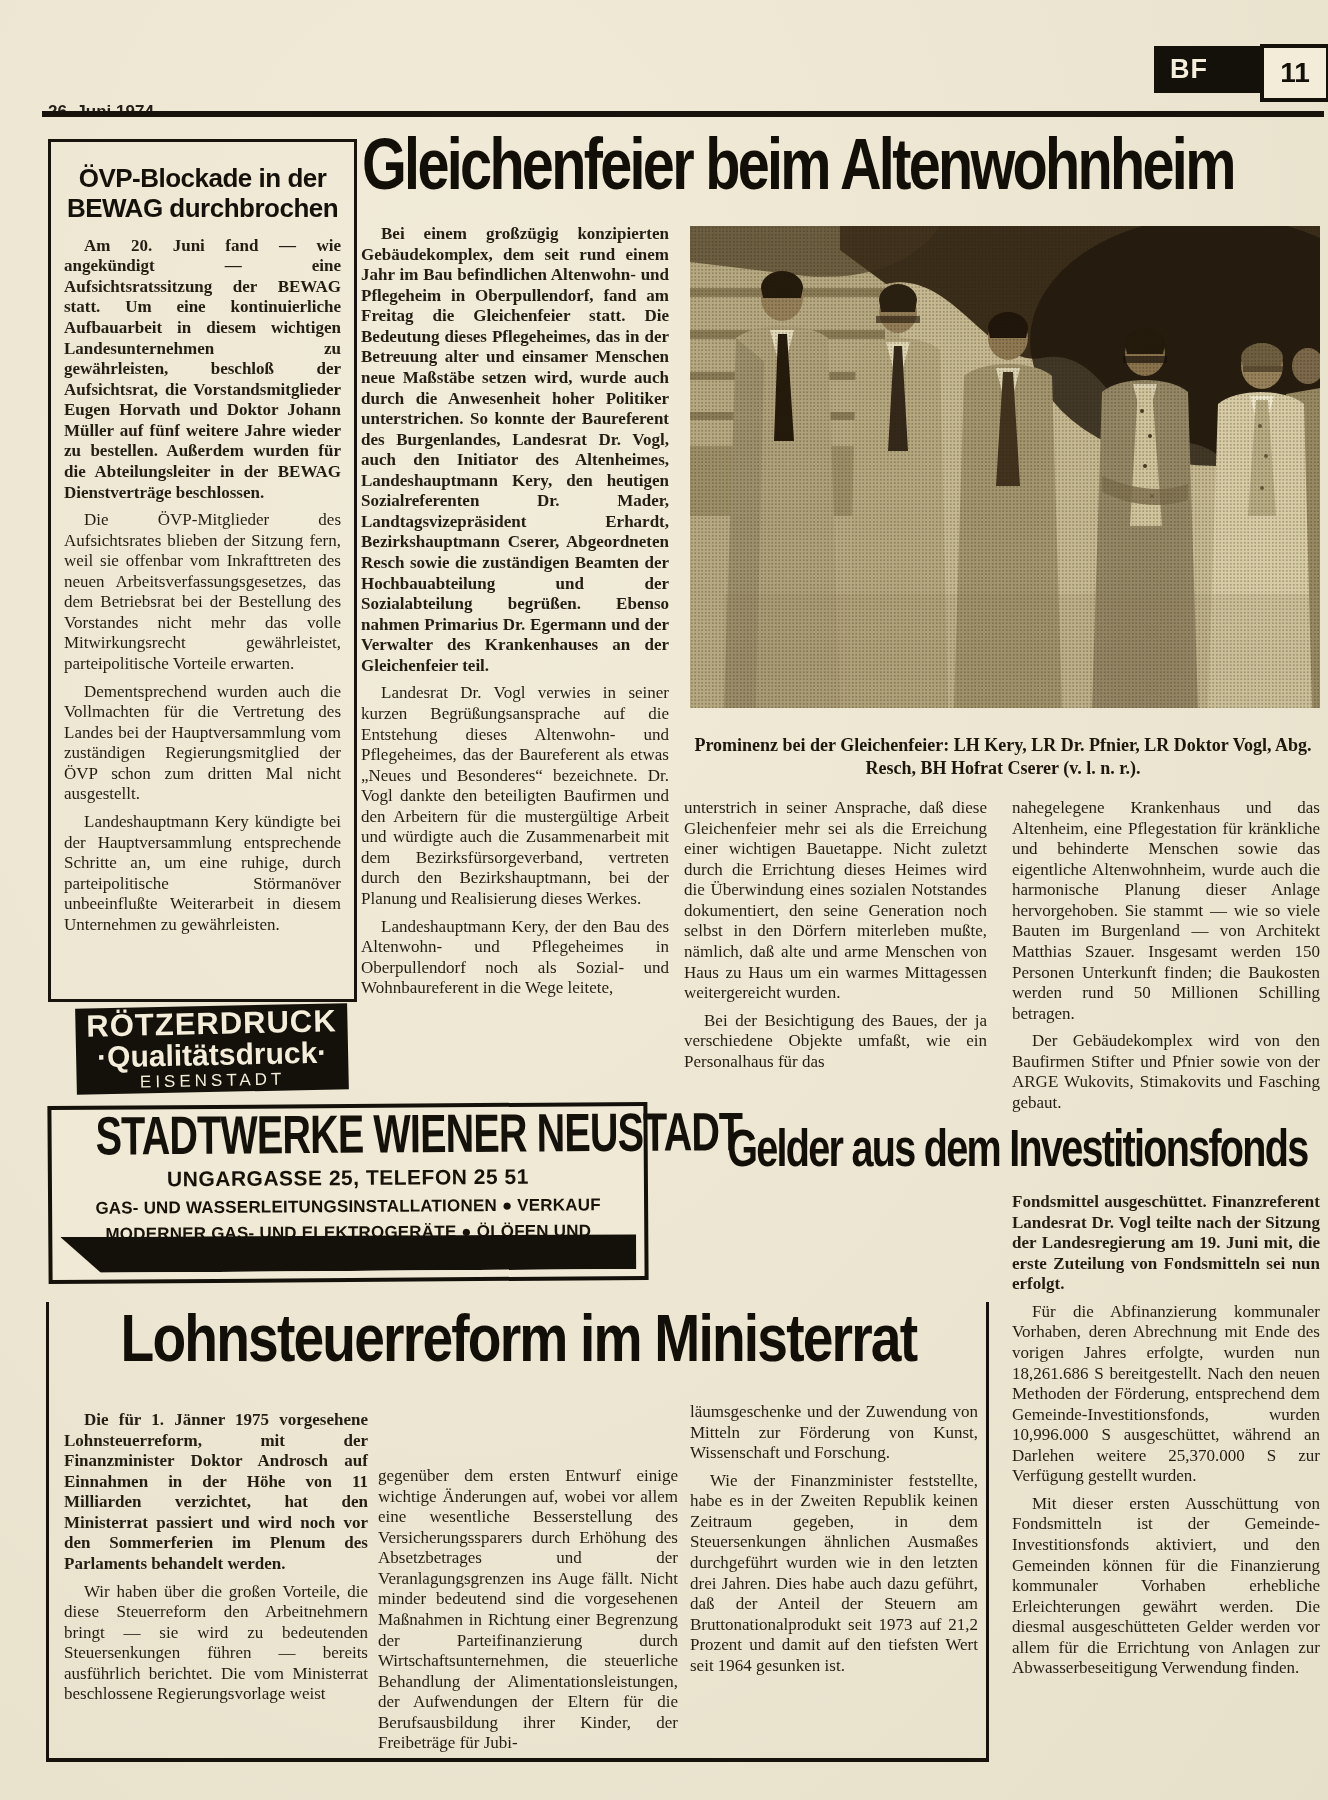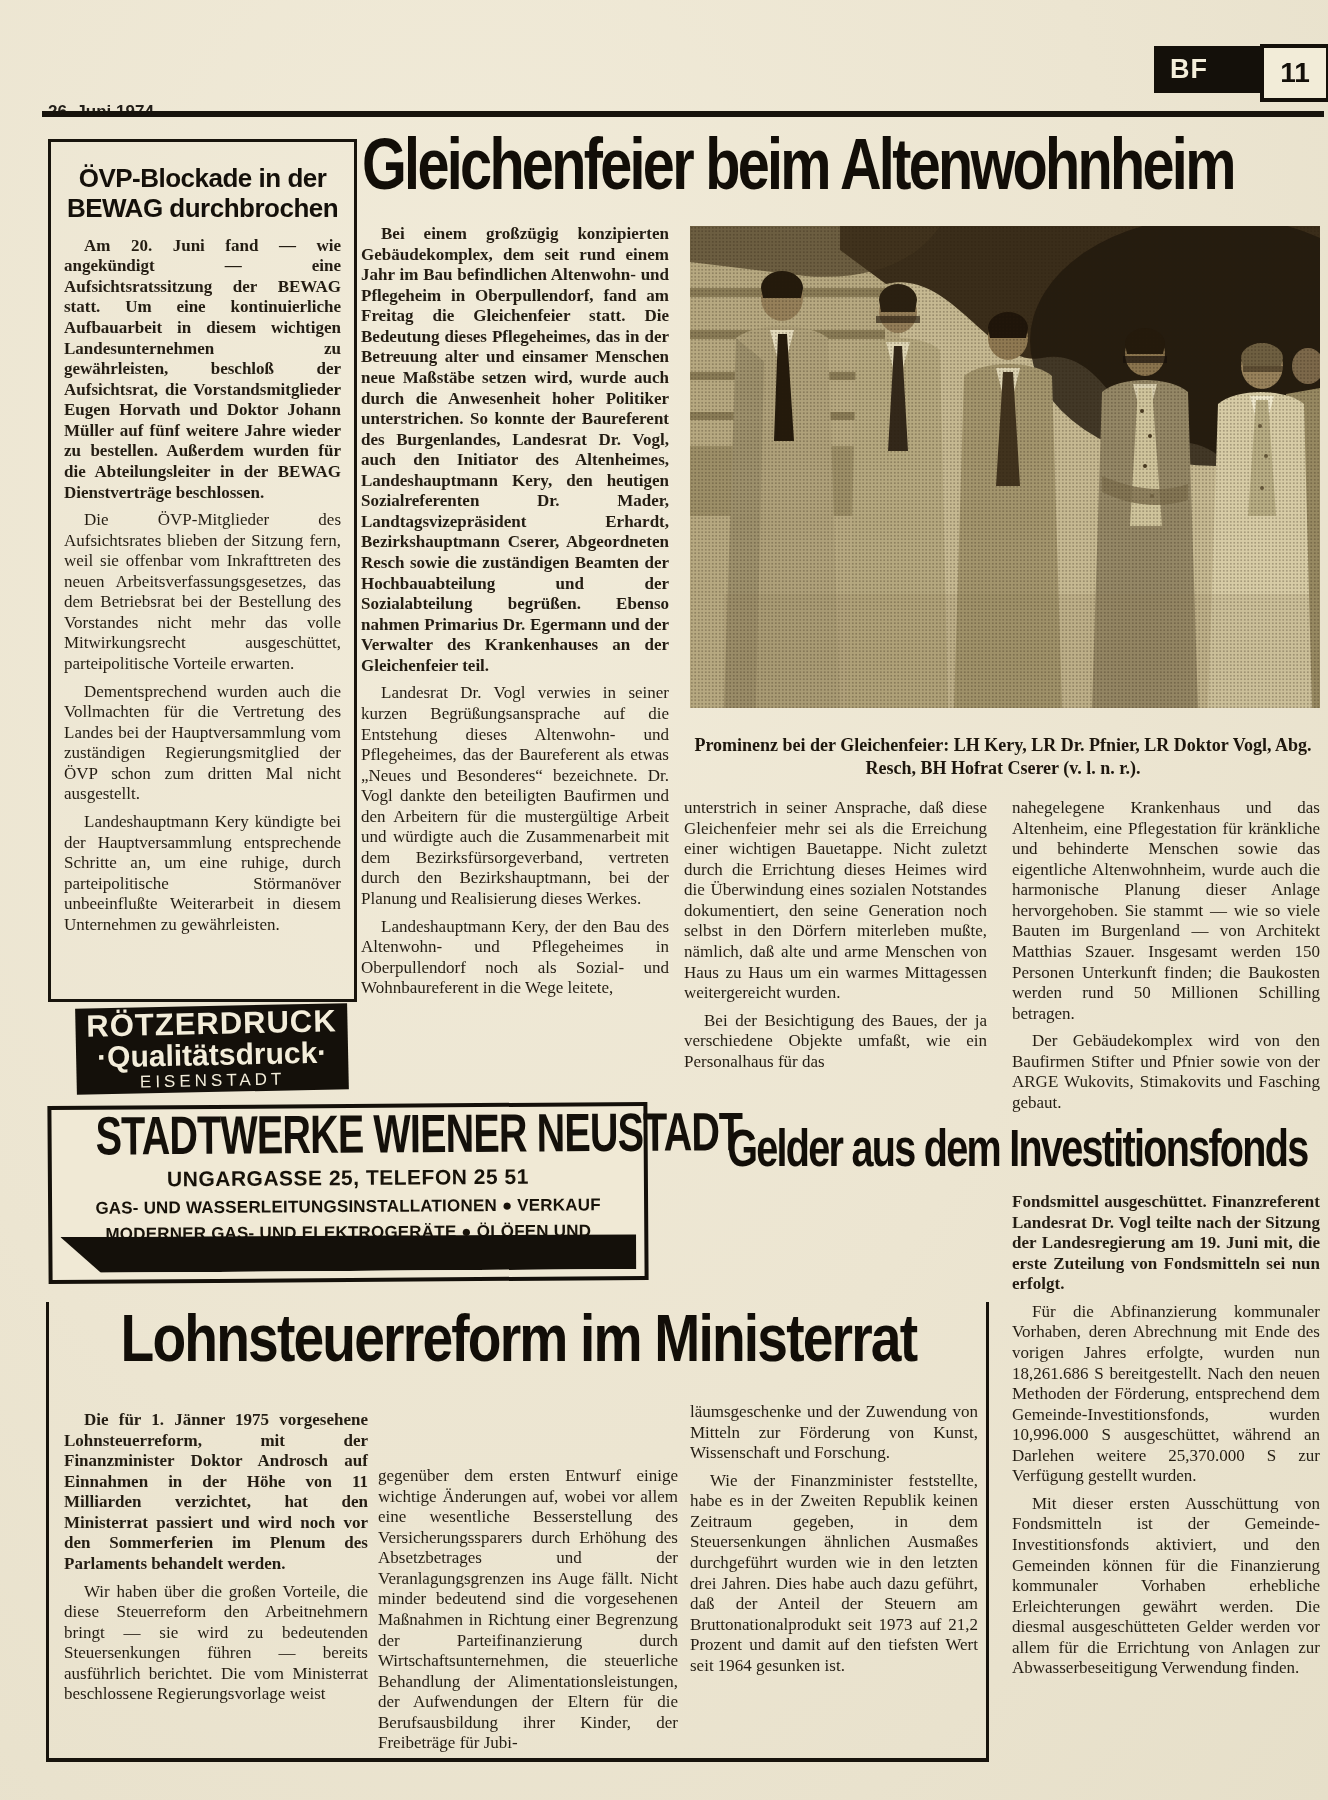--- a/index.html
+++ b/index.html
@@ -67,21 +67,21 @@
   </div>
   <div class="abs rule" style="left:42px;top:111px;width:1282px;height:6px;"></div>
 
   <div class="abs article-box" style="left:48px;top:139px;width:309px;height:863px;box-sizing:border-box;">
     <div class="box-head">
       <div>ÖVP-Blockade in der</div>
       <div>BEWAG durchbrochen</div>
     </div>
     <div class="body-text">
       <p class="lead">Am 20. Juni fand — wie angekündigt — eine Aufsichtsratssitzung der BEWAG statt. Um eine kontinuierliche Aufbauarbeit in diesem wichtigen Landesunternehmen zu gewährleisten, beschloß der Aufsichtsrat, die Vorstandsmitglieder Eugen Horvath und Doktor Johann Müller auf fünf weitere Jahre wieder zu bestellen. Außerdem wurden für die Abteilungsleiter in der BEWAG Dienstverträge beschlossen.</p>
-      <p>Die ÖVP-Mitglieder des Aufsichtsrates blieben der Sitzung fern, weil sie offenbar vom Inkrafttreten des neuen Arbeitsverfassungsgesetzes, das dem Betriebsrat bei der Bestellung des Vorstandes nicht mehr das volle Mitwirkungsrecht ausgeschüttet, parteipolitische Vorteile erwarten.</p>
+      <p>Die ÖVP-Mitglieder des Aufsichtsrates blieben der Sitzung fern, weil sie offenbar vom Inkrafttreten des neuen Arbeitsverfassungsgesetzes, das dem Betriebsrat bei der Bestellung des Vorstandes nicht mehr das volle Mitwirkungsrecht gewährleistet, parteipolitische Vorteile erwarten.</p>
       <p>Dementsprechend wurden auch die Vollmachten für die Vertretung des Landes bei der Hauptversammlung vom zuständigen Regierungsmitglied der ÖVP schon zum dritten Mal nicht ausgestellt.</p>
       <p>Landeshauptmann Kery kündigte bei der Hauptversammlung entsprechende Schritte an, um eine ruhige, durch parteipolitische Störmanöver unbeeinflußte Weiterarbeit in diesem Unternehmen zu gewährleisten.</p>
     </div>
   </div>
 
   <div class="abs" style="left:362px;top:132px;width:958px;height:82px;">
     <span id="h-main" class="display">Gleichenfeier beim Altenwohnheim</span>
   </div>
 
   <div class="abs body-text" style="left:361px;top:224px;width:308px;">

